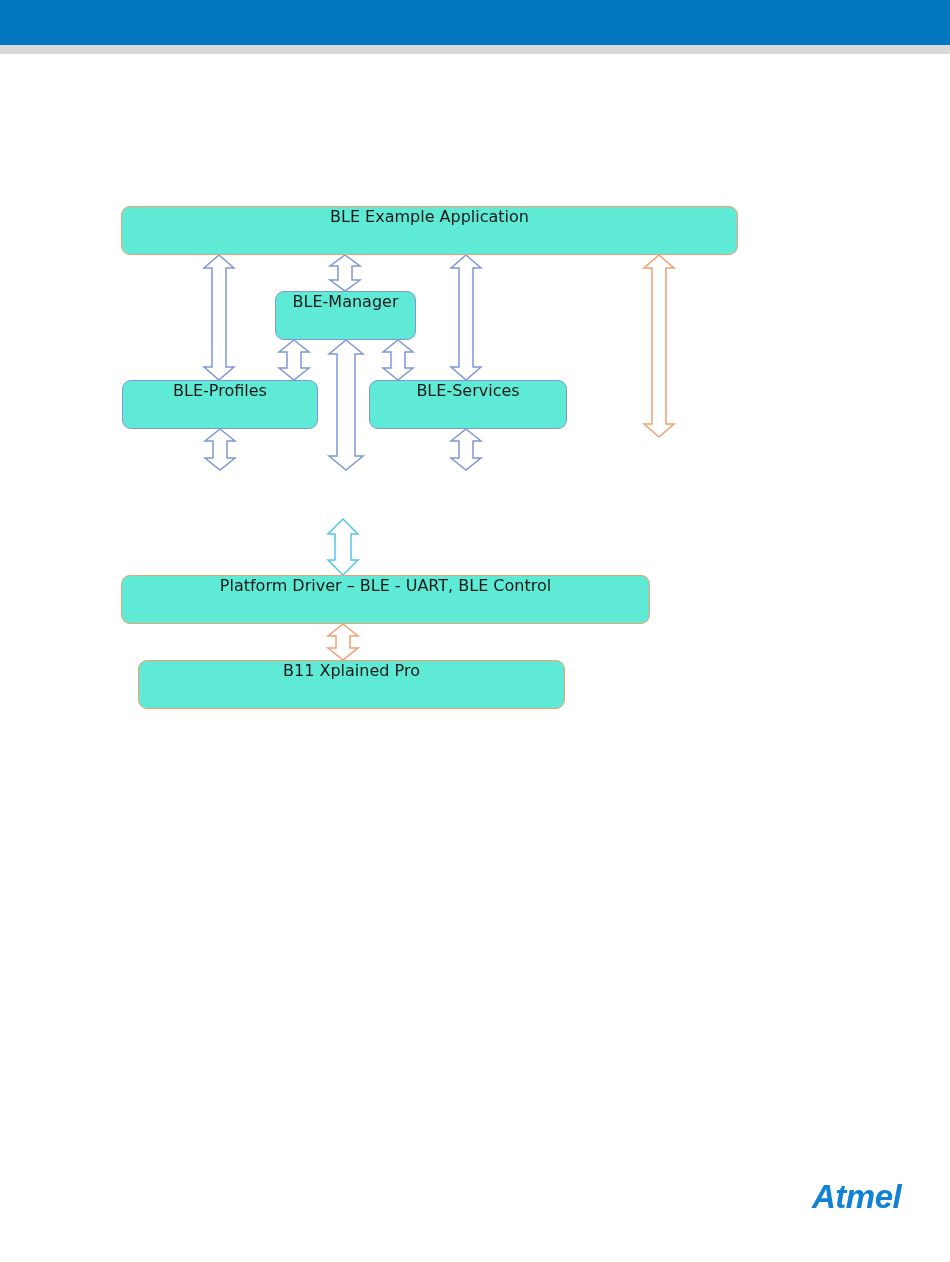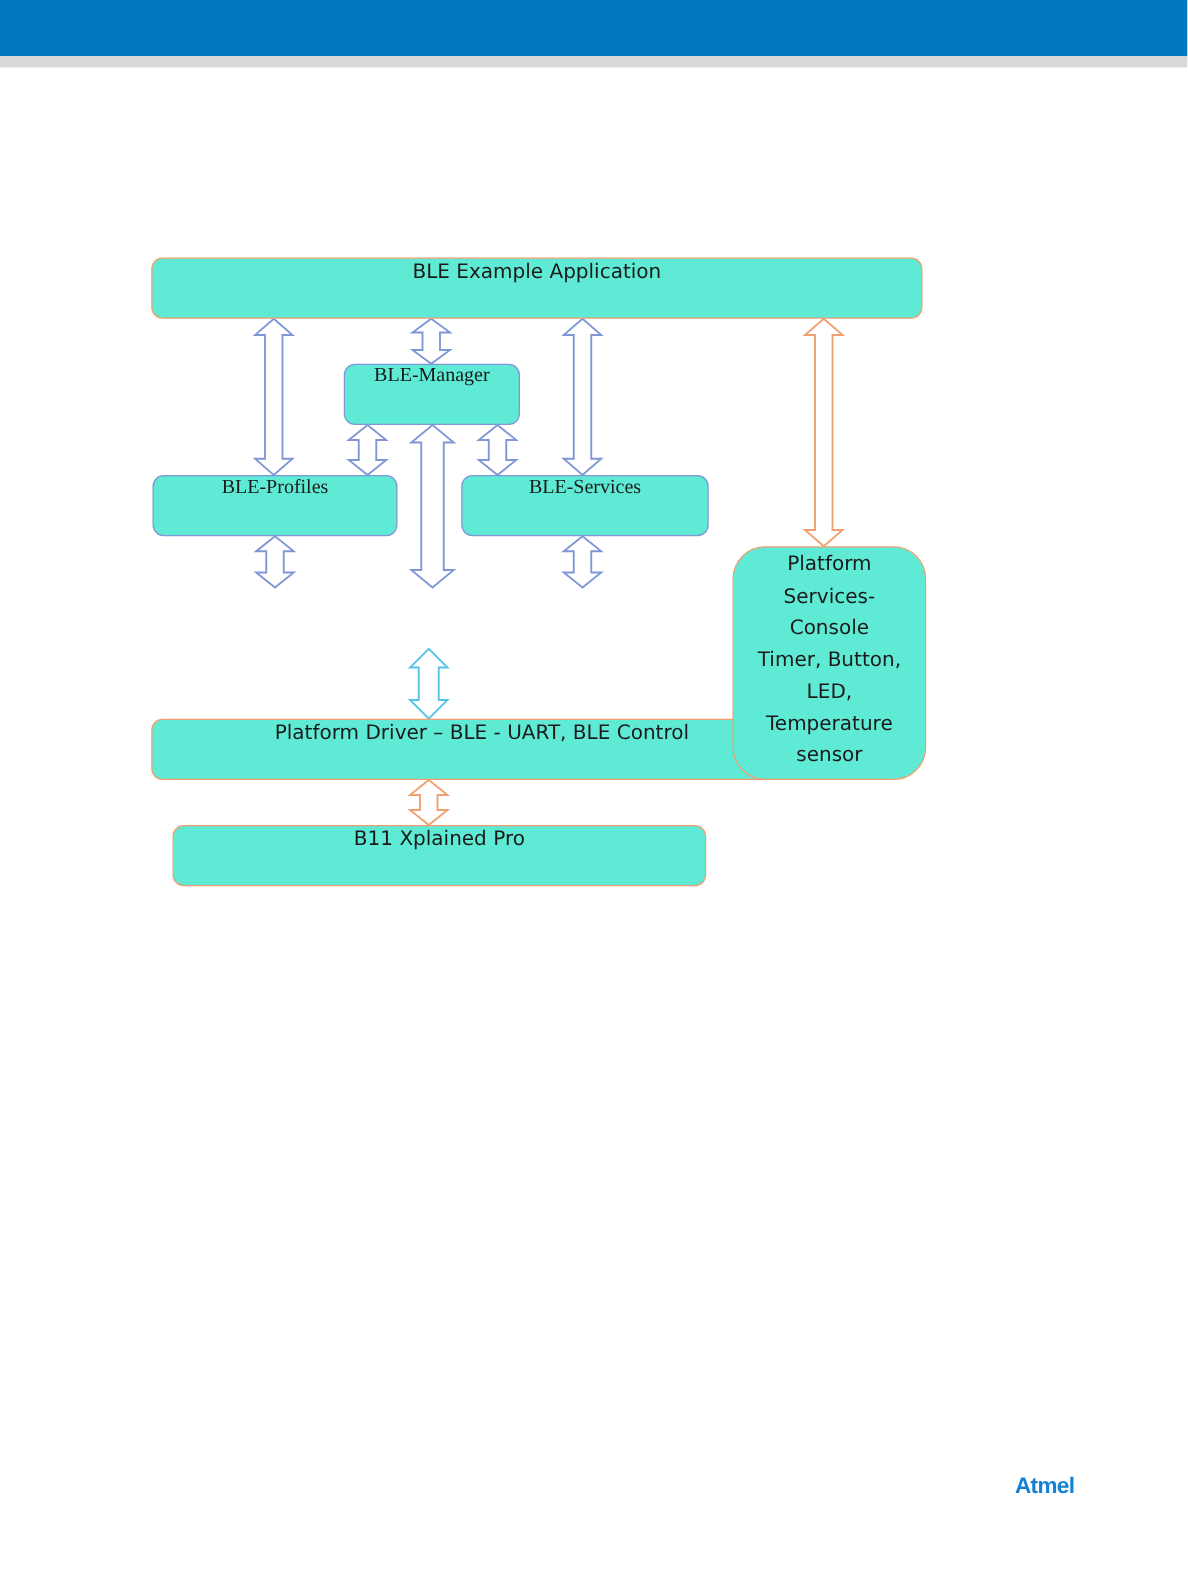--- a/index.html
+++ b/index.html
@@ -9,26 +9,26 @@
   }
   .header-bar { position: absolute; left: 0; top: 0; width: 950px; height: 45px; background: #0077c0; }
   .header-line { position: absolute; left: 0; top: 45px; width: 950px; height: 9px; background: #d9d9d9; }
   .diagram { position: absolute; left: 0; top: 0; width: 950px; height: 760px; }
   .box {
     position: absolute; box-sizing: border-box; background: #5eead4;
     display: flex; justify-content: center; text-align: center;
     font-size: 16px; color: #1a1a1a; border-radius: 9px; border: 1.5px solid;
   }
   .orange { border-color: #f0a070; }
-  .blue { border-color: #7f97d6; font-family: Liberation Serif, serif; }
+  .blue { border-color: #7f97d6; }
   .cyan { border-color: #56c4e6; }
   .platform { border-radius: 26px; line-height: 25.5px; font-size: 16px; }
   .logo {
-    position: absolute; left: 812px; top: 1178px; font-size: 18px; color: #1182d6;
-    font-weight: bold; letter-spacing: -0.5px;
+    position: absolute; left: 812px; top: 1178px; font-size: 33px; color: #1182d6;
+    font-style: italic; font-weight: bold; letter-spacing: -0.5px;
     font-family: "Liberation Sans", sans-serif;
   }
   svg { position: absolute; left: 0; top: 0; }
 </style>
 </head>
 <body>
 
 <div class="header-bar"></div>
 <div class="header-line"></div>
 
@@ -65,26 +65,15 @@
 
 
   <div class="box orange" style="left:121px; top:575px; width:529px; height:49px;">
     <span>Platform Driver – BLE - UART, BLE Control</span>
   </div>
 
   <div class="box orange" style="left:138px; top:660px; width:427px; height:49px;">
     <span>B11 Xplained Pro</span>
   </div>
 
-  <div class="box orange platform" style="left:586px; top:437px; width:155px; height:187px;">
-    <div>
-      <div>Platform</div>
-      <div>Services-</div>
-      <div>Console</div>
-      <div>Timer, Button,</div>
-      <div>LED,</div>
-      <div>Temperature</div>
-      <div>sensor</div>
-    </div>
-  </div>
 </div>
 
 <div class="logo">Atmel</div>
 
 </body></html>

